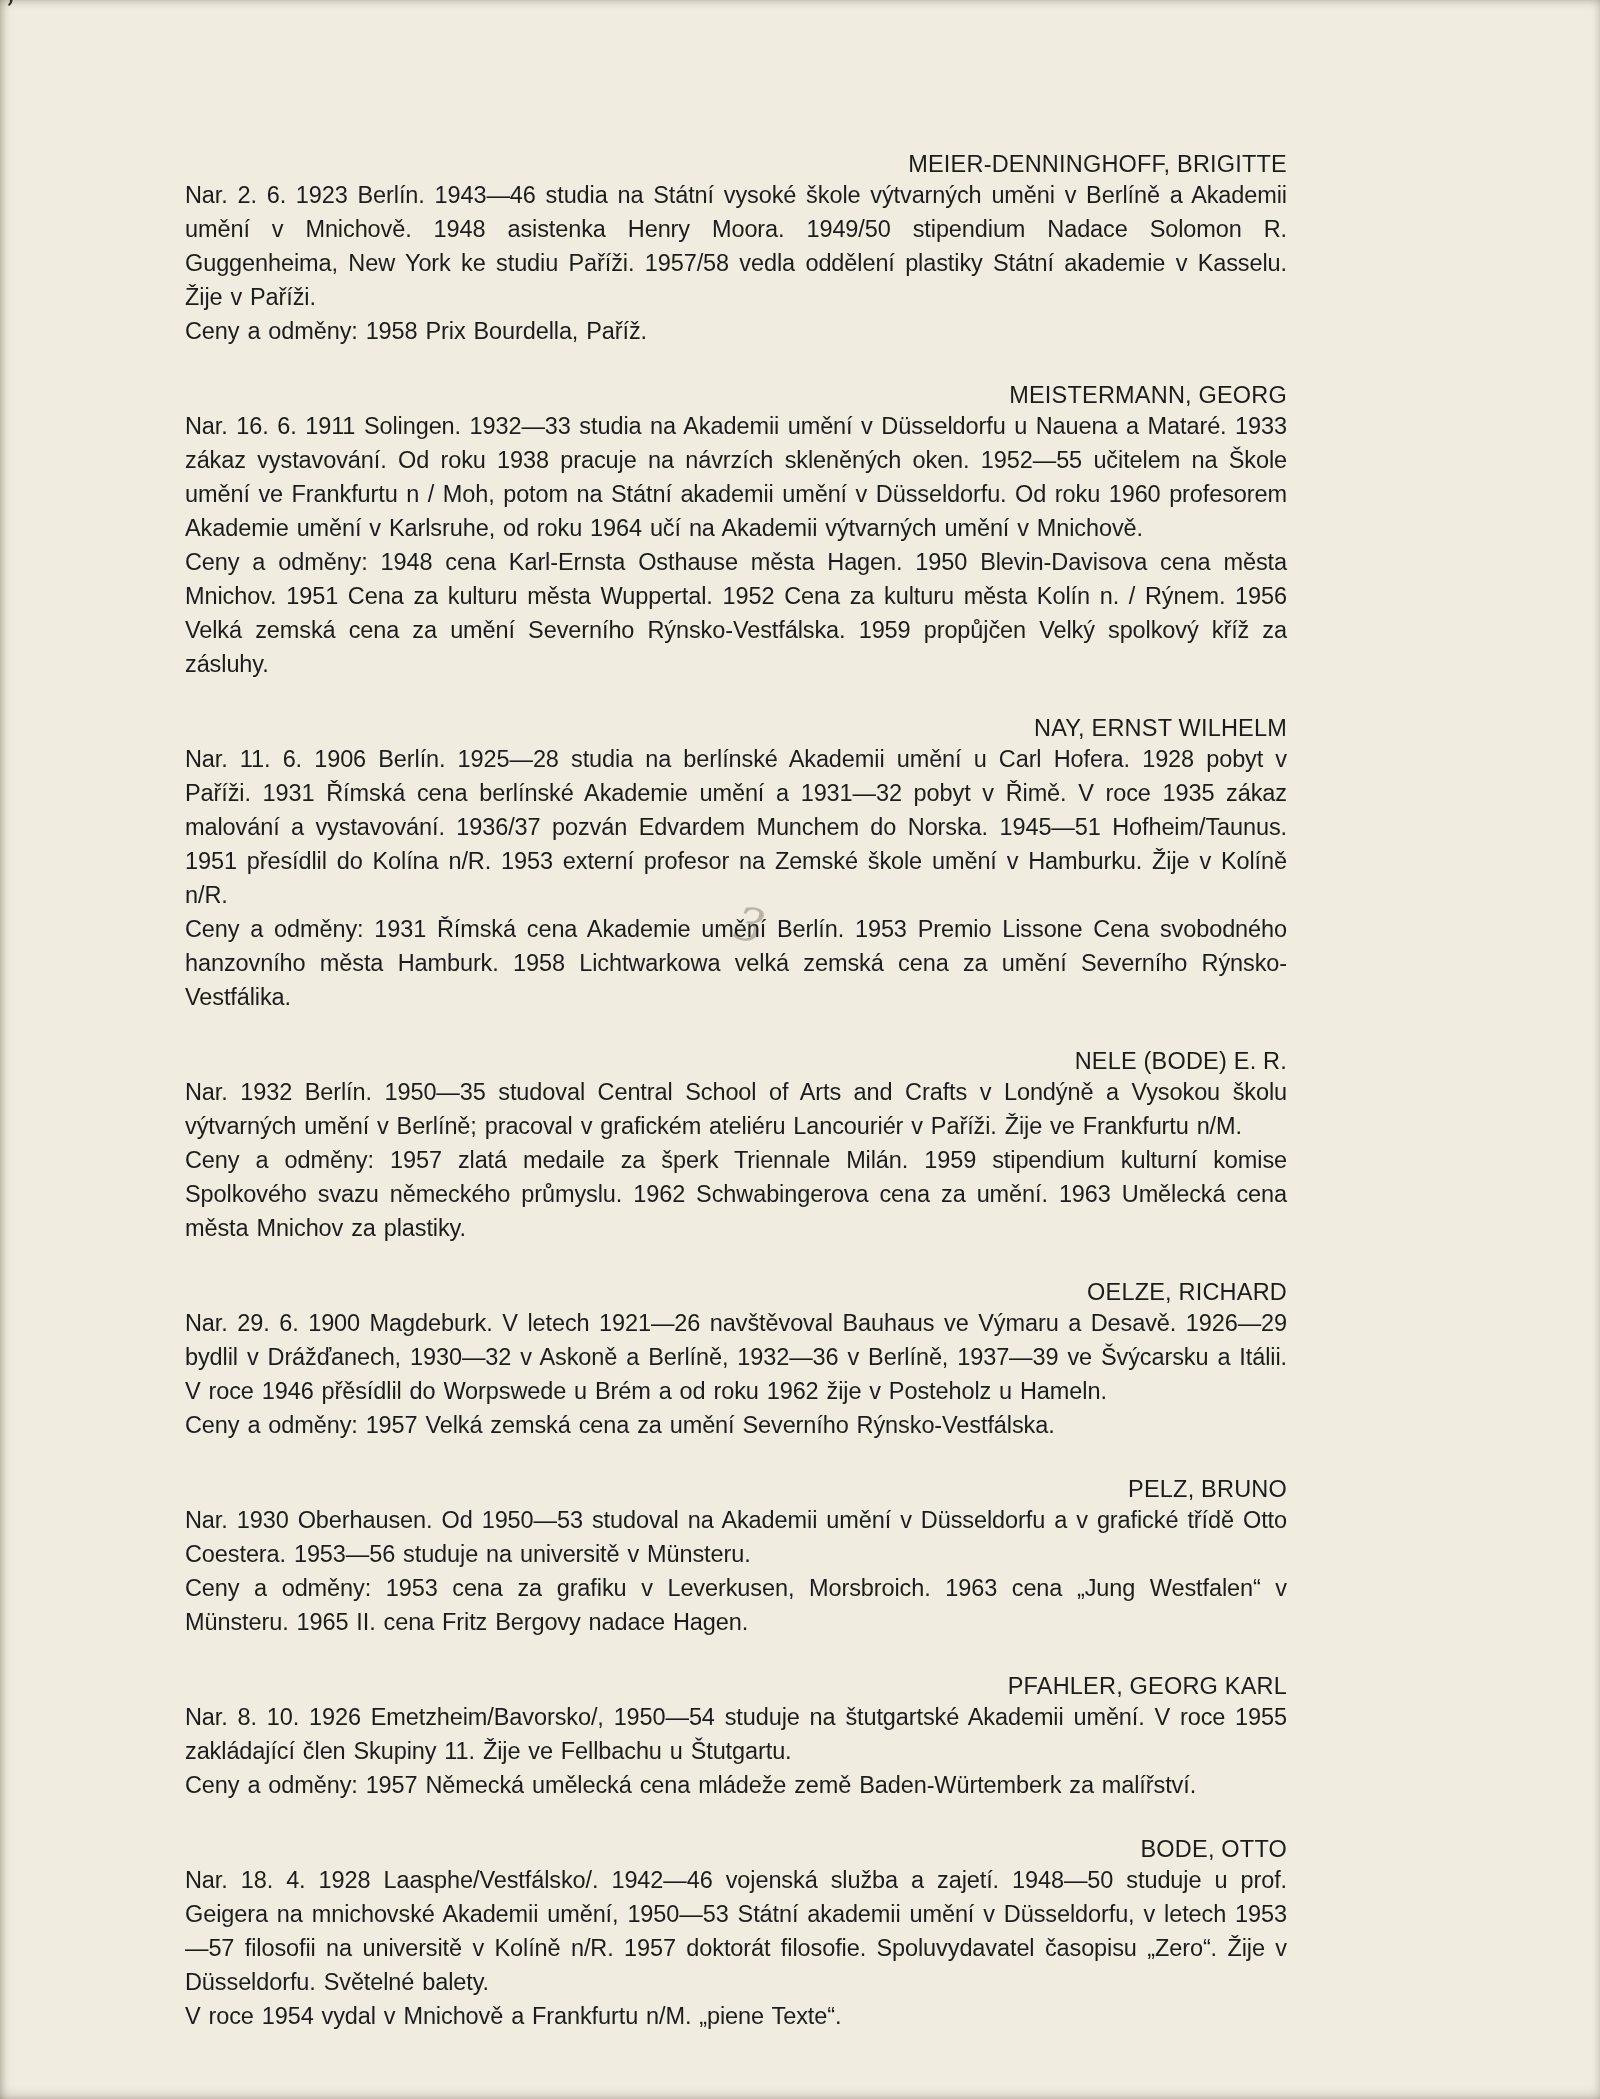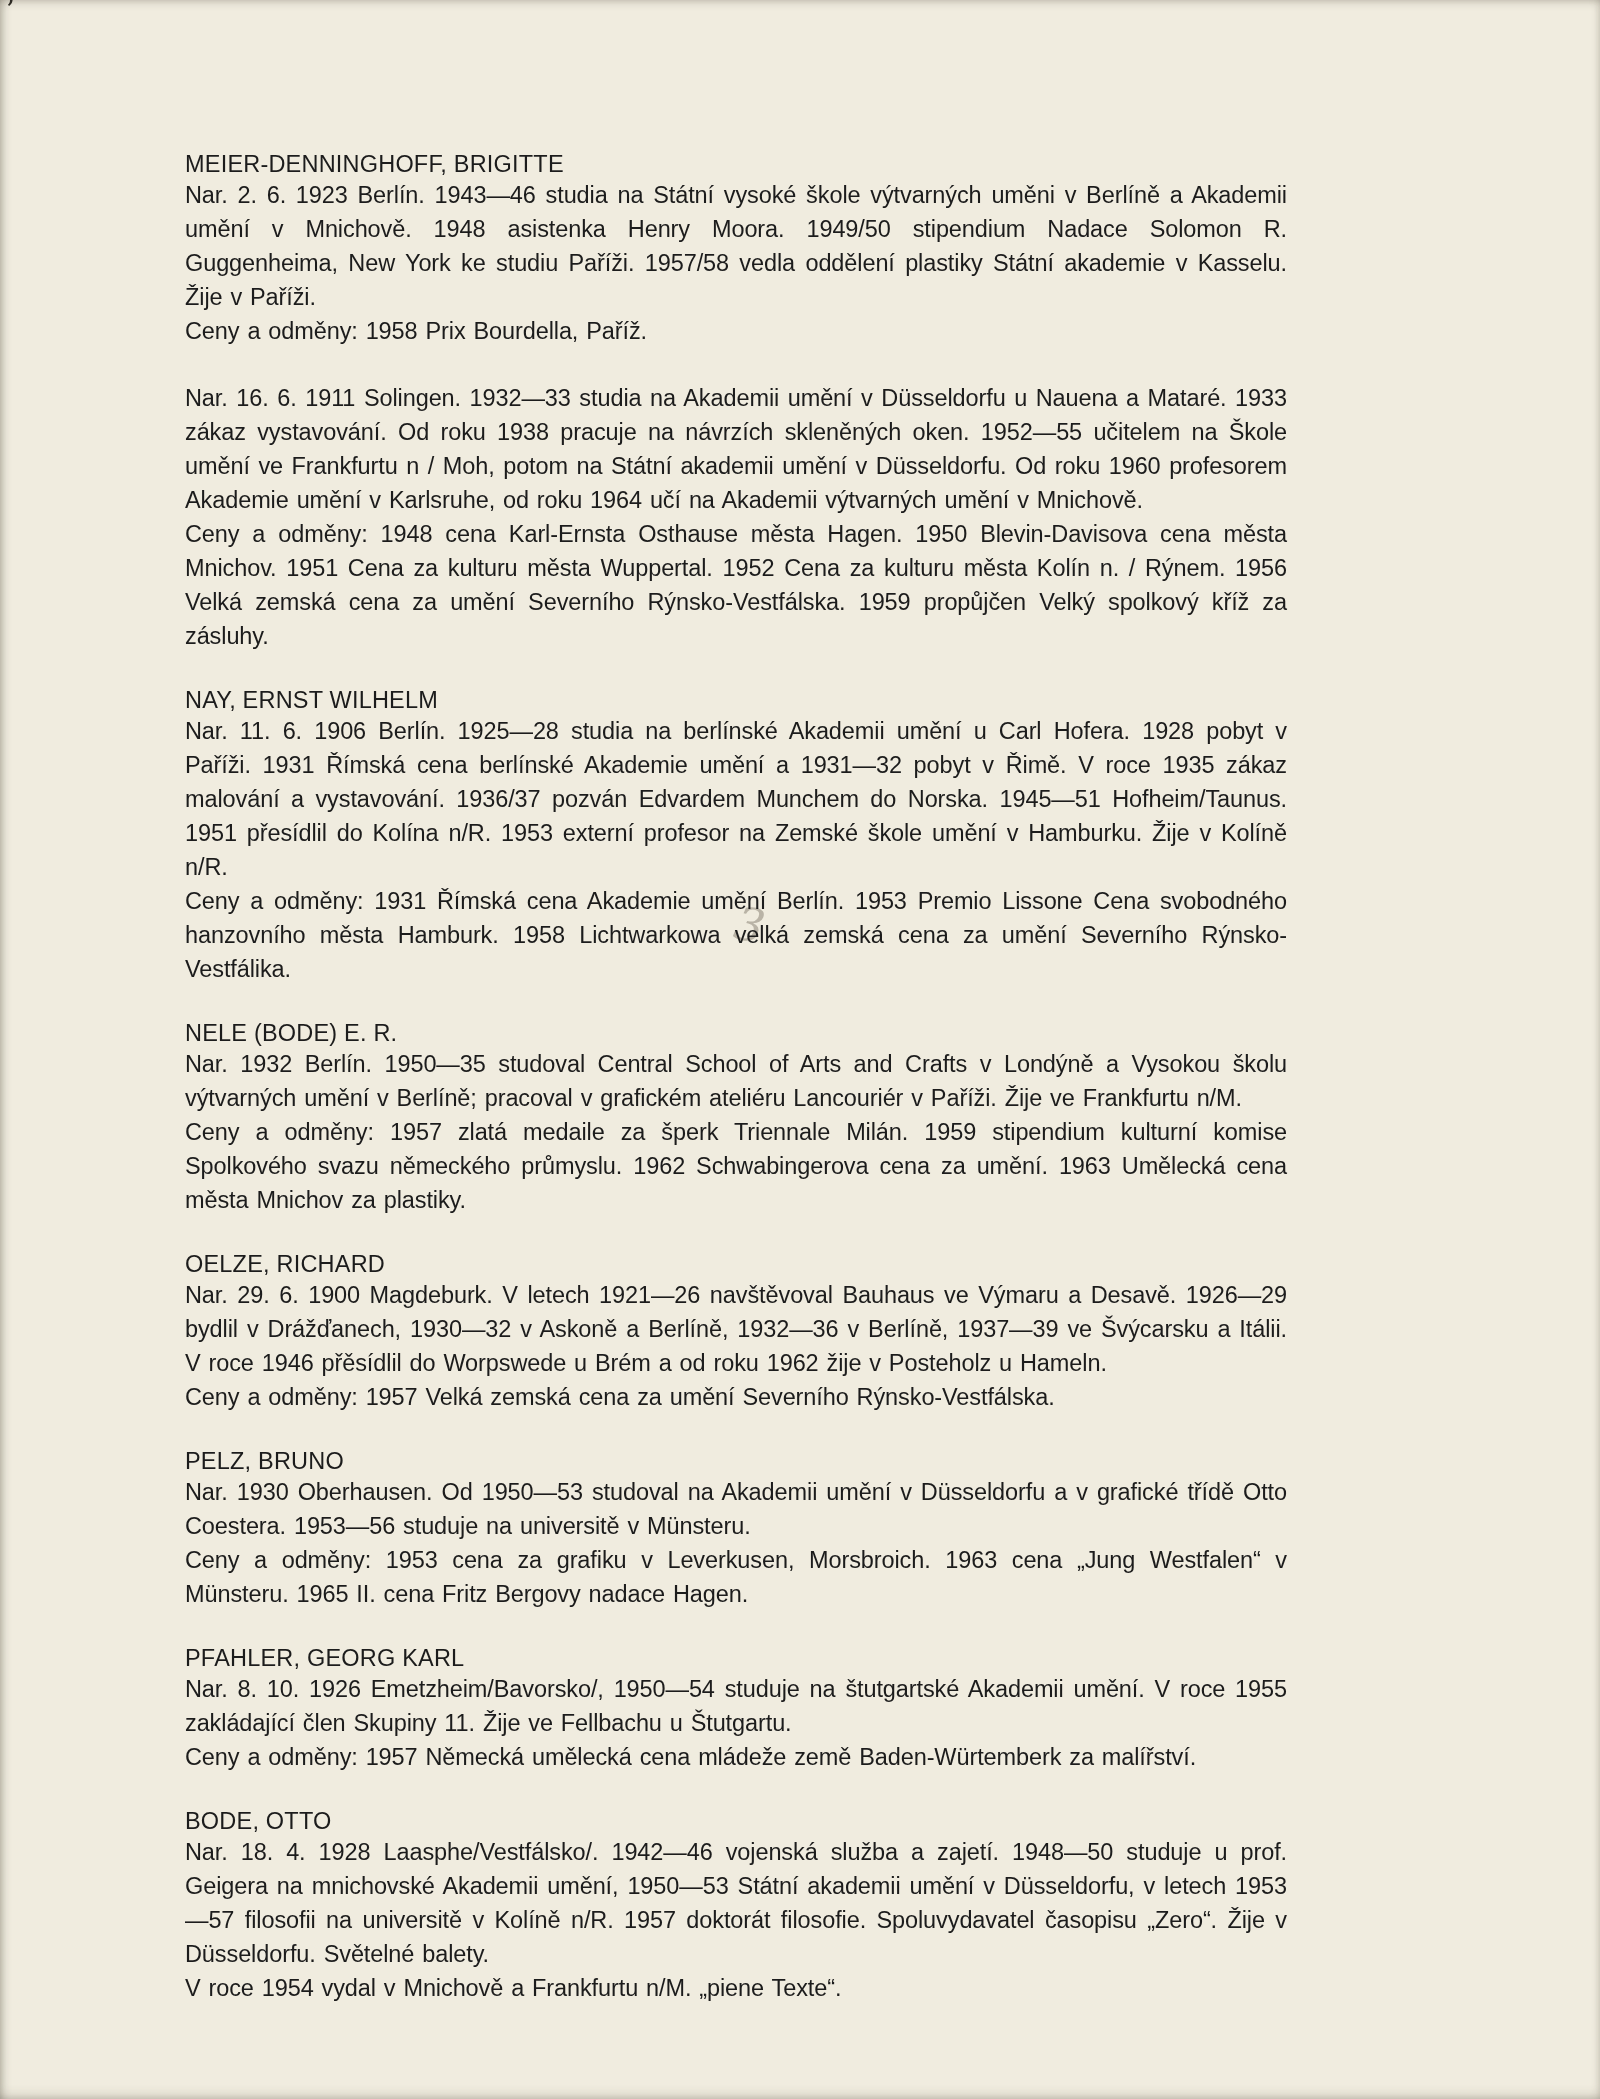--- a/index.html
+++ b/index.html
@@ -23,20 +23,21 @@
     top: 150px;
     width: 1102px;
   }
   .entry { margin: 0 0 33px 0; }
   .entry h2 {
     margin: 0;
     font-size: 23.5px;
     line-height: 28px;
     font-weight: normal;
     letter-spacing: 0.2px;
+    text-align: right;
   }
   .entry p {
     margin: 0;
     font-size: 23.5px;
     line-height: 34px;
     text-align: justify;
     letter-spacing: -0.1px;
     word-spacing: 1.5px;
   }
   .corner-mark {
@@ -68,20 +69,21 @@
 
   <div class="content">
 
     <div class="entry">
       <h2>MEIER-DENNINGHOFF, BRIGITTE</h2>
       <p>Nar. 2. 6. 1923 Berlín. 1943—46 studia na Státní vysoké škole výtvarných uměni v Berlíně a Akademii umění v Mnichově. 1948 asistenka Henry Moora. 1949/50 stipendium Nadace Solomon R. Guggenheima, New York ke studiu Paříži. 1957/58 vedla oddělení plastiky Státní akademie v Kasselu. Žije v Paříži.</p>
       <p>Ceny a odměny: 1958 Prix Bourdella, Paříž.</p>
     </div>
 
     <div class="entry">
+      <h2>MEISTERMANN, GEORG</h2>
       <p>Nar. 16. 6. 1911 Solingen. 1932—33 studia na Akademii umění v Düsseldorfu u Nauena a Mataré. 1933 zákaz vystavování. Od roku 1938 pracuje na návrzích skleněných oken. 1952—55 učitelem na Škole umění ve Frankfurtu n / Moh, potom na Státní akademii umění v Düsseldorfu. Od roku 1960 profesorem Akademie umění v Karlsruhe, od roku 1964 učí na Akademii výtvarných umění v Mnichově.</p>
       <p>Ceny a odměny: 1948 cena Karl-Ernsta Osthause města Hagen. 1950 Blevin-Davisova cena města Mnichov. 1951 Cena za kulturu města Wuppertal. 1952 Cena za kulturu města Kolín n. / Rýnem. 1956 Velká zemská cena za umění Severního Rýnsko-Vestfálska. 1959 propůjčen Velký spolkový kříž za zásluhy.</p>
     </div>
 
     <div class="entry">
       <h2>NAY, ERNST WILHELM</h2>
       <p>Nar. 11. 6. 1906 Berlín. 1925—28 studia na berlínské Akademii umění u Carl Hofera. 1928 pobyt v Paříži. 1931 Římská cena berlínské Akademie umění a 1931—32 pobyt v Řimě. V roce 1935 zákaz malování a vystavování. 1936/37 pozván Edvardem Munchem do Norska. 1945—51 Hofheim/Taunus. 1951 přesídlil do Kolína n/R. 1953 externí profesor na Zemské škole umění v Hamburku. Žije v Kolíně n/R.</p>
       <p>Ceny a odměny: 1931 Římská cena Akademie umění Berlín. 1953 Premio Lissone Cena svobodného hanzovního města Hamburk. 1958 Lichtwarkowa velká zemská cena za umění Severního Rýnsko-Vestfálika.</p>
     </div>
 

